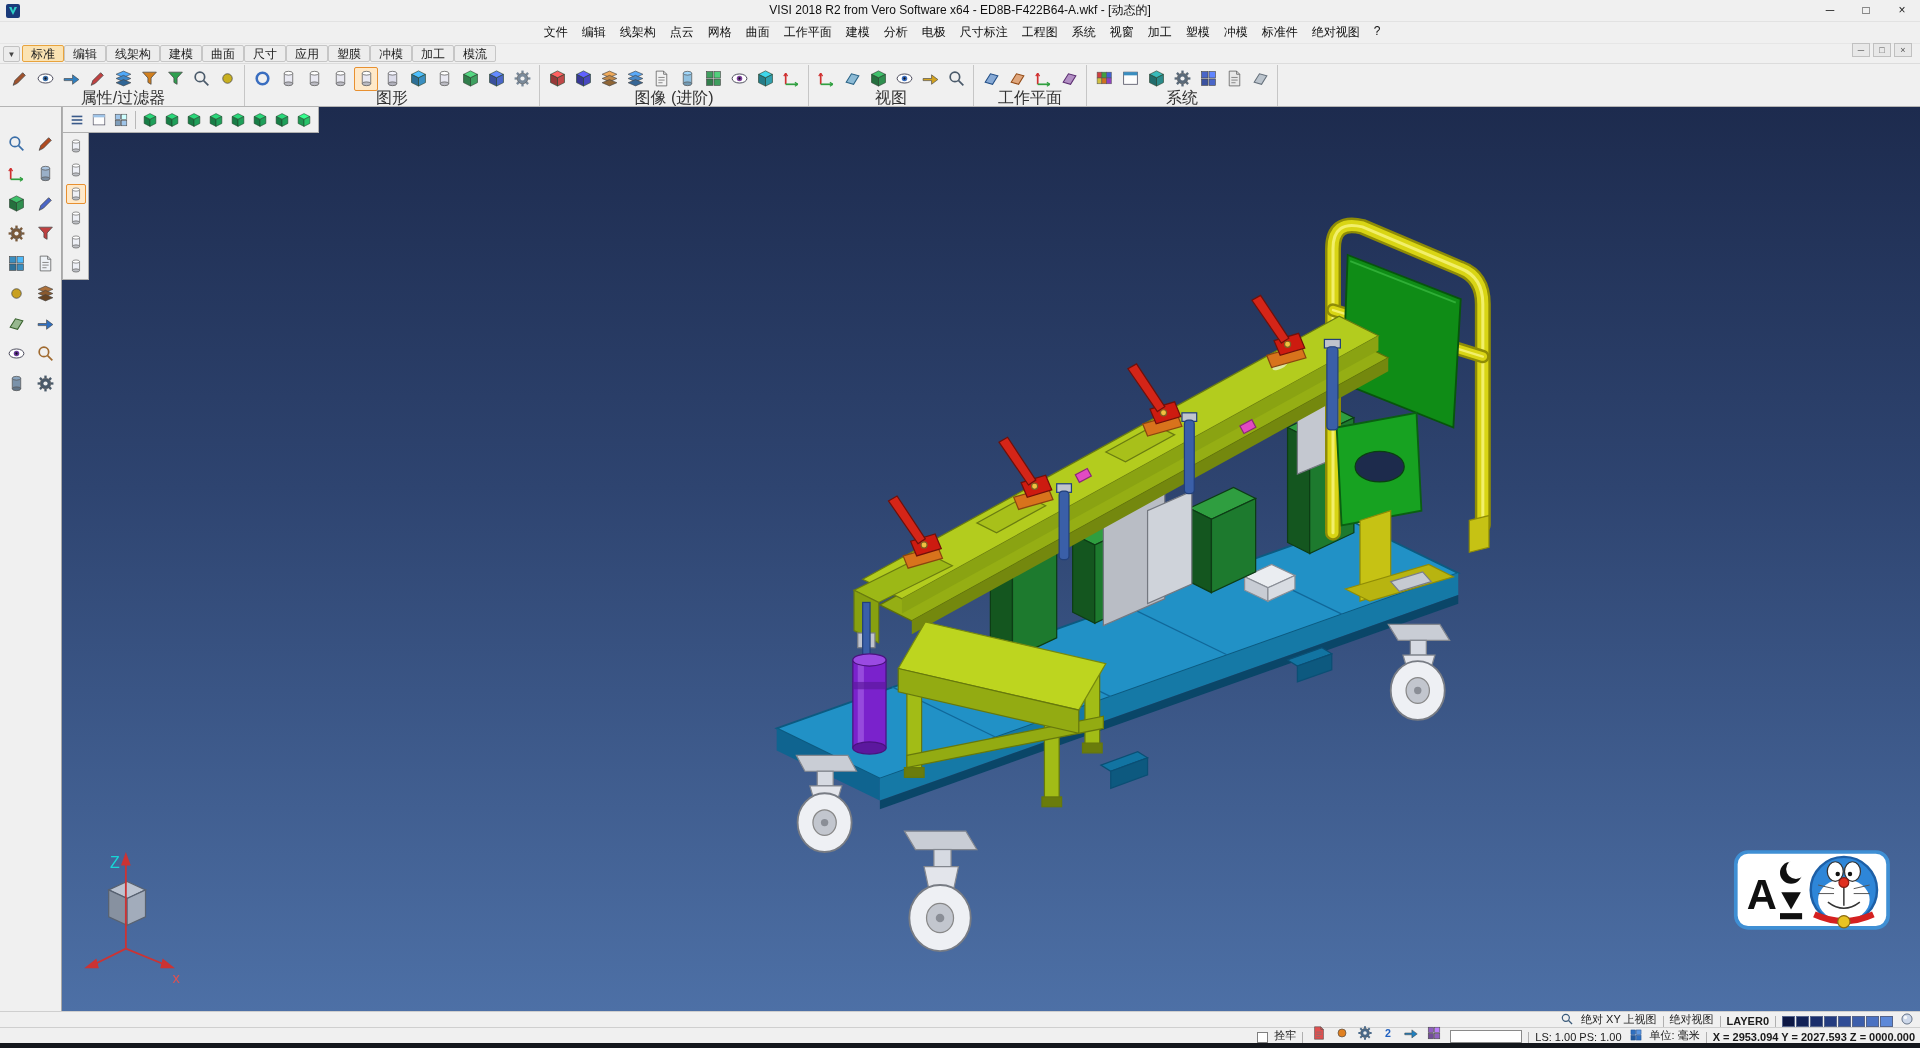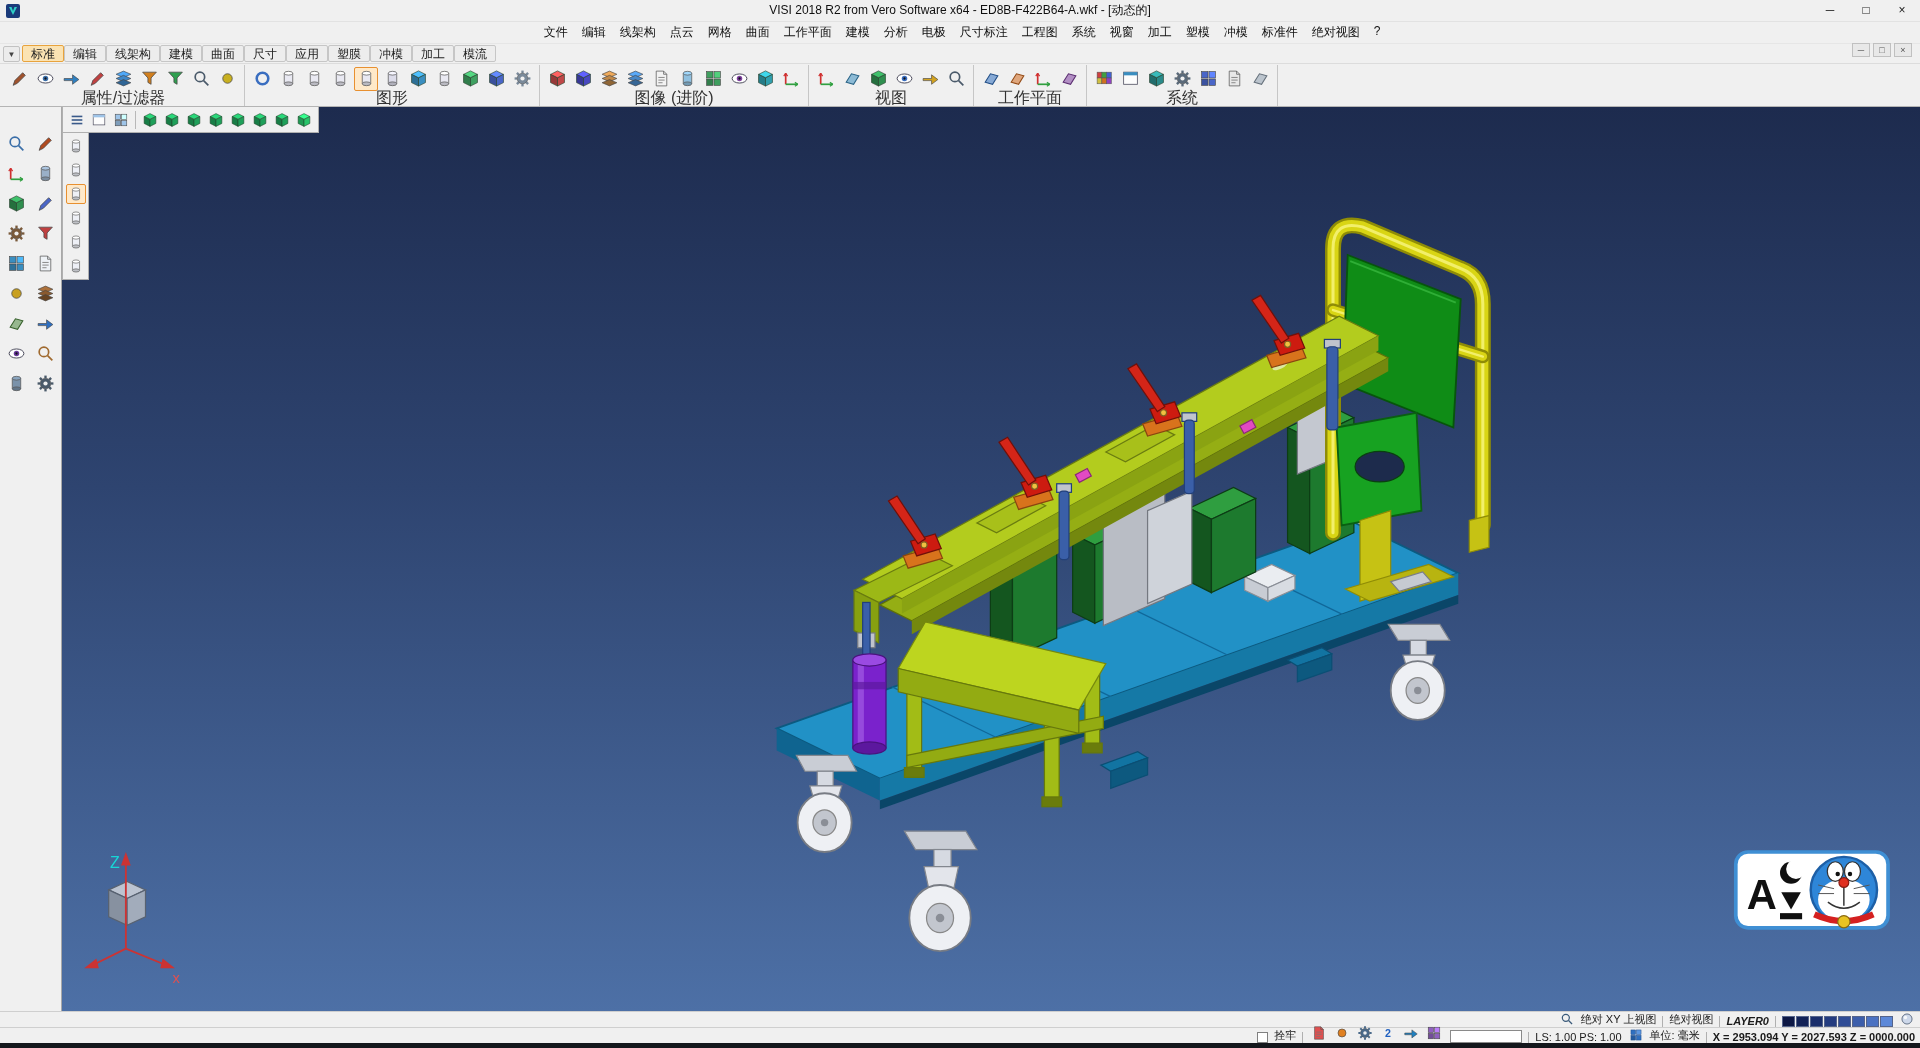--- a/index.html
+++ b/index.html
@@ -38,21 +38,21 @@
   .filter-col{position:absolute;top:26px;left:0;width:27px;background:#f0f0f0;border:1px solid #b0b0b0;border-top:none;display:flex;flex-direction:column;align-items:center;padding:3px 0;gap:4px;z-index:3;}
   .model-svg{position:absolute;inset:0;width:100%;height:100%;display:block;}
   
   .statusrow{height:16px;background:#f0f0f0;display:flex;align-items:flex-end;font-size:11px;color:#1a1a1a;padding:0 5px;gap:6px;border-top:1px solid #cfcfcf;}
   .statusrow .grow{flex:1;}
   .sep{width:1px;height:11px;background:#b0b0b0;}
   .swatch-strip{display:flex;gap:1px;}
   .swatch{width:13px;height:11px;border:1px solid #55648a;}
   .status-input{width:72px;height:13px;border:1px solid #8a8a8a;background:#fff;font-size:10px;padding:0 2px;}
   .checkbox{width:11px;height:11px;border:1px solid #808080;background:#fff;display:inline-block;}
-  .layer-name{font-weight:bold;font-style:italic;}
+  .layer-name{font-weight:bold;}
   .coords{white-space:nowrap;font-weight:bold;}
   .sicon{width:16px;height:16px;display:inline-flex;align-items:center;justify-content:center;flex:none;}
   .sicon svg{width:14px;height:14px;}
   .taskstrip{height:5px;background:#14171c;}
 </style>
 </head>
 <body>
 
 <div class="titlebar">
   <span class="title-icon">

